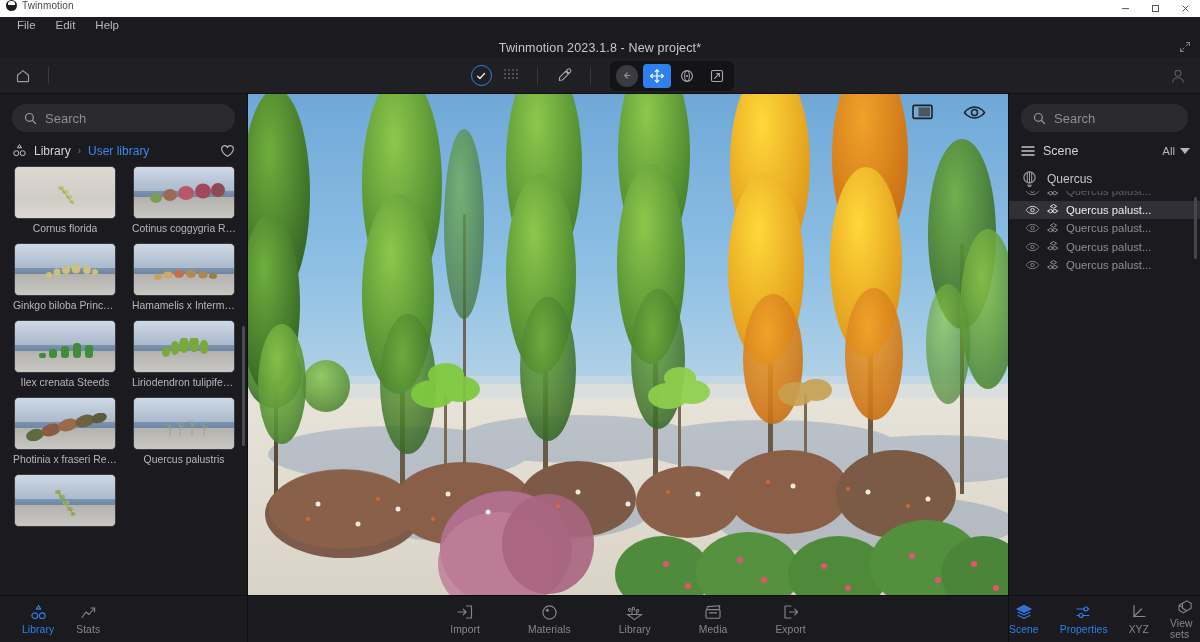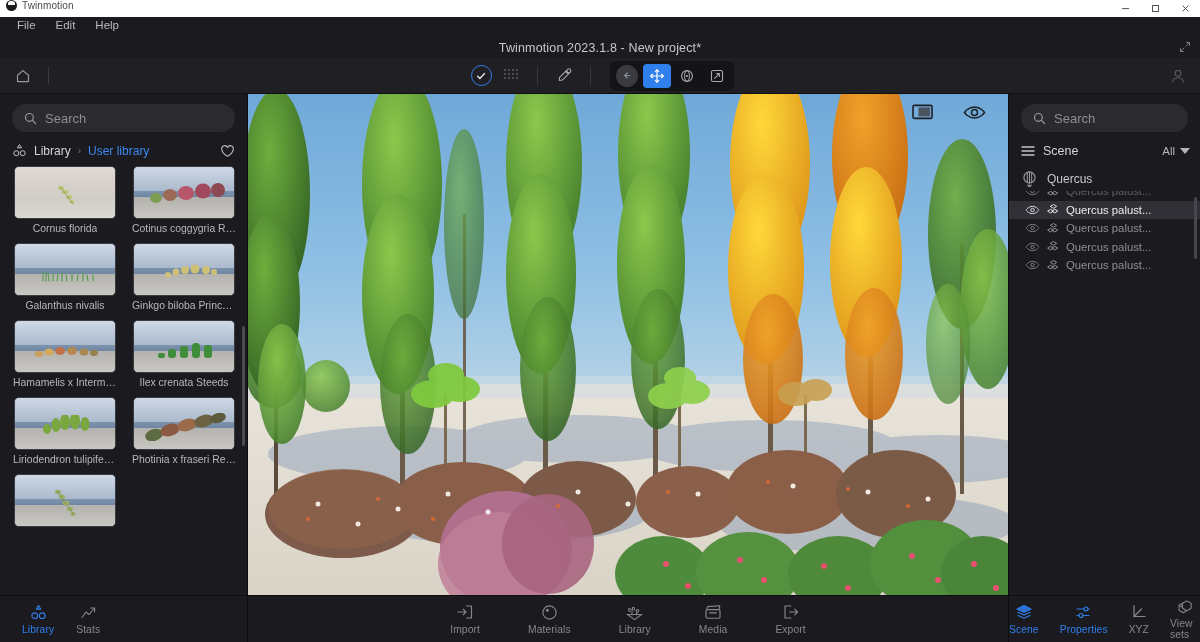--- a/index.html
+++ b/index.html
@@ -400,33 +400,20 @@
                     <ellipse cx="24" cy="12" rx="7" ry="6" fill="#9a6a56"></ellipse>
                     <ellipse cx="40" cy="10" rx="8" ry="7" fill="#b8566a"></ellipse>
                     <ellipse cx="57" cy="8" rx="8" ry="7.5" fill="#a0485c"></ellipse>
                     <ellipse cx="72" cy="7" rx="7" ry="7" fill="#8d4a52"></ellipse>
                   </g>
                 </svg>
             </div>
             <div class="lib-label">Cotinus coggygria Roya...</div>
           </div>
 
-          <div class="lib-cell">
-            <div class="lib-thumb">
-              <span class="sky"></span>
-                <span class="horizon"></span>
-                <span class="ground"></span>
-              <svg class="plant" style="left:22px;bottom:26%;" width="62" height="16" viewBox="0 0 62 16">
-                  <g stroke="#4f9b46" stroke-width="1.1" fill="none" stroke-linecap="round">
-                    <path d="M6 15V6M9 15V7M12 15l-1-8M16 15V8M20 15l1-7M25 15V7M30 15l-1-6M35 15V8M40 15l1-6M46 15V7M51 15l-1-6M56 15V9"></path>
-                  </g>
-                </svg>
-            </div>
-            <div class="lib-label">Galanthus nivalis</div>
-          </div>
 
           <div class="lib-cell">
             <div class="lib-thumb">
               <span class="sky"></span>
                 <span class="horizon"></span>
                 <span class="ground"></span>
               <svg class="plant" style="left:26px;bottom:32%;" width="60" height="16" viewBox="0 0 60 16">
                   <g fill="#cfc077">
                     <ellipse cx="8" cy="12" rx="3" ry="3"></ellipse>
                     <ellipse cx="16" cy="9" rx="3.5" ry="3.5"></ellipse>
@@ -507,20 +494,33 @@
                     <ellipse cx="28" cy="17" rx="10" ry="6" fill="#8a5a42" transform="rotate(-16 28 17)"></ellipse>
                     <ellipse cx="45" cy="12" rx="10" ry="6" fill="#9a6a4a" transform="rotate(-16 45 12)"></ellipse>
                     <ellipse cx="62" cy="8" rx="10" ry="6" fill="#6d6240" transform="rotate(-16 62 8)"></ellipse>
                     <ellipse cx="76" cy="5" rx="8" ry="5" fill="#5c5c3c" transform="rotate(-16 76 5)"></ellipse>
                   </g>
                 </svg>
             </div>
             <div class="lib-label">Photinia x fraseri Red R...</div>
           </div>
 
+          <div class="lib-cell">
+            <div class="lib-thumb">
+              <span class="sky"></span>
+                <span class="horizon"></span>
+                <span class="ground"></span>
+              <svg class="plant" style="left:28px;bottom:24%;" width="56" height="22" viewBox="0 0 56 22">
+                  <g stroke="#9aa47a" stroke-width=".9" fill="none" stroke-linecap="round">
+                    <path d="M8 21V10M8 13l-3-3M8 15l3-3M18 21V7M18 11l-3-3M18 13l4-3M30 21V5M30 9l-4-3M30 12l4-4M42 21V8M42 12l-3-3M42 14l4-3"></path>
+                  </g>
+                </svg>
+            </div>
+            <div class="lib-label">Quercus palustris</div>
+          </div>
 
           <div class="lib-cell">
             <div class="lib-thumb">
               <span class="sky"></span>
                 <span class="horizon"></span>
                 <span class="ground"></span>
               <svg class="plant" style="left:34px;bottom:12%;" width="34" height="34" viewBox="0 0 34 34">
                   <g fill="#9bad63">
                     <ellipse cx="9" cy="6" rx="3" ry="2.2"></ellipse>
                     <ellipse cx="13" cy="11" rx="3.2" ry="2.4"></ellipse>

